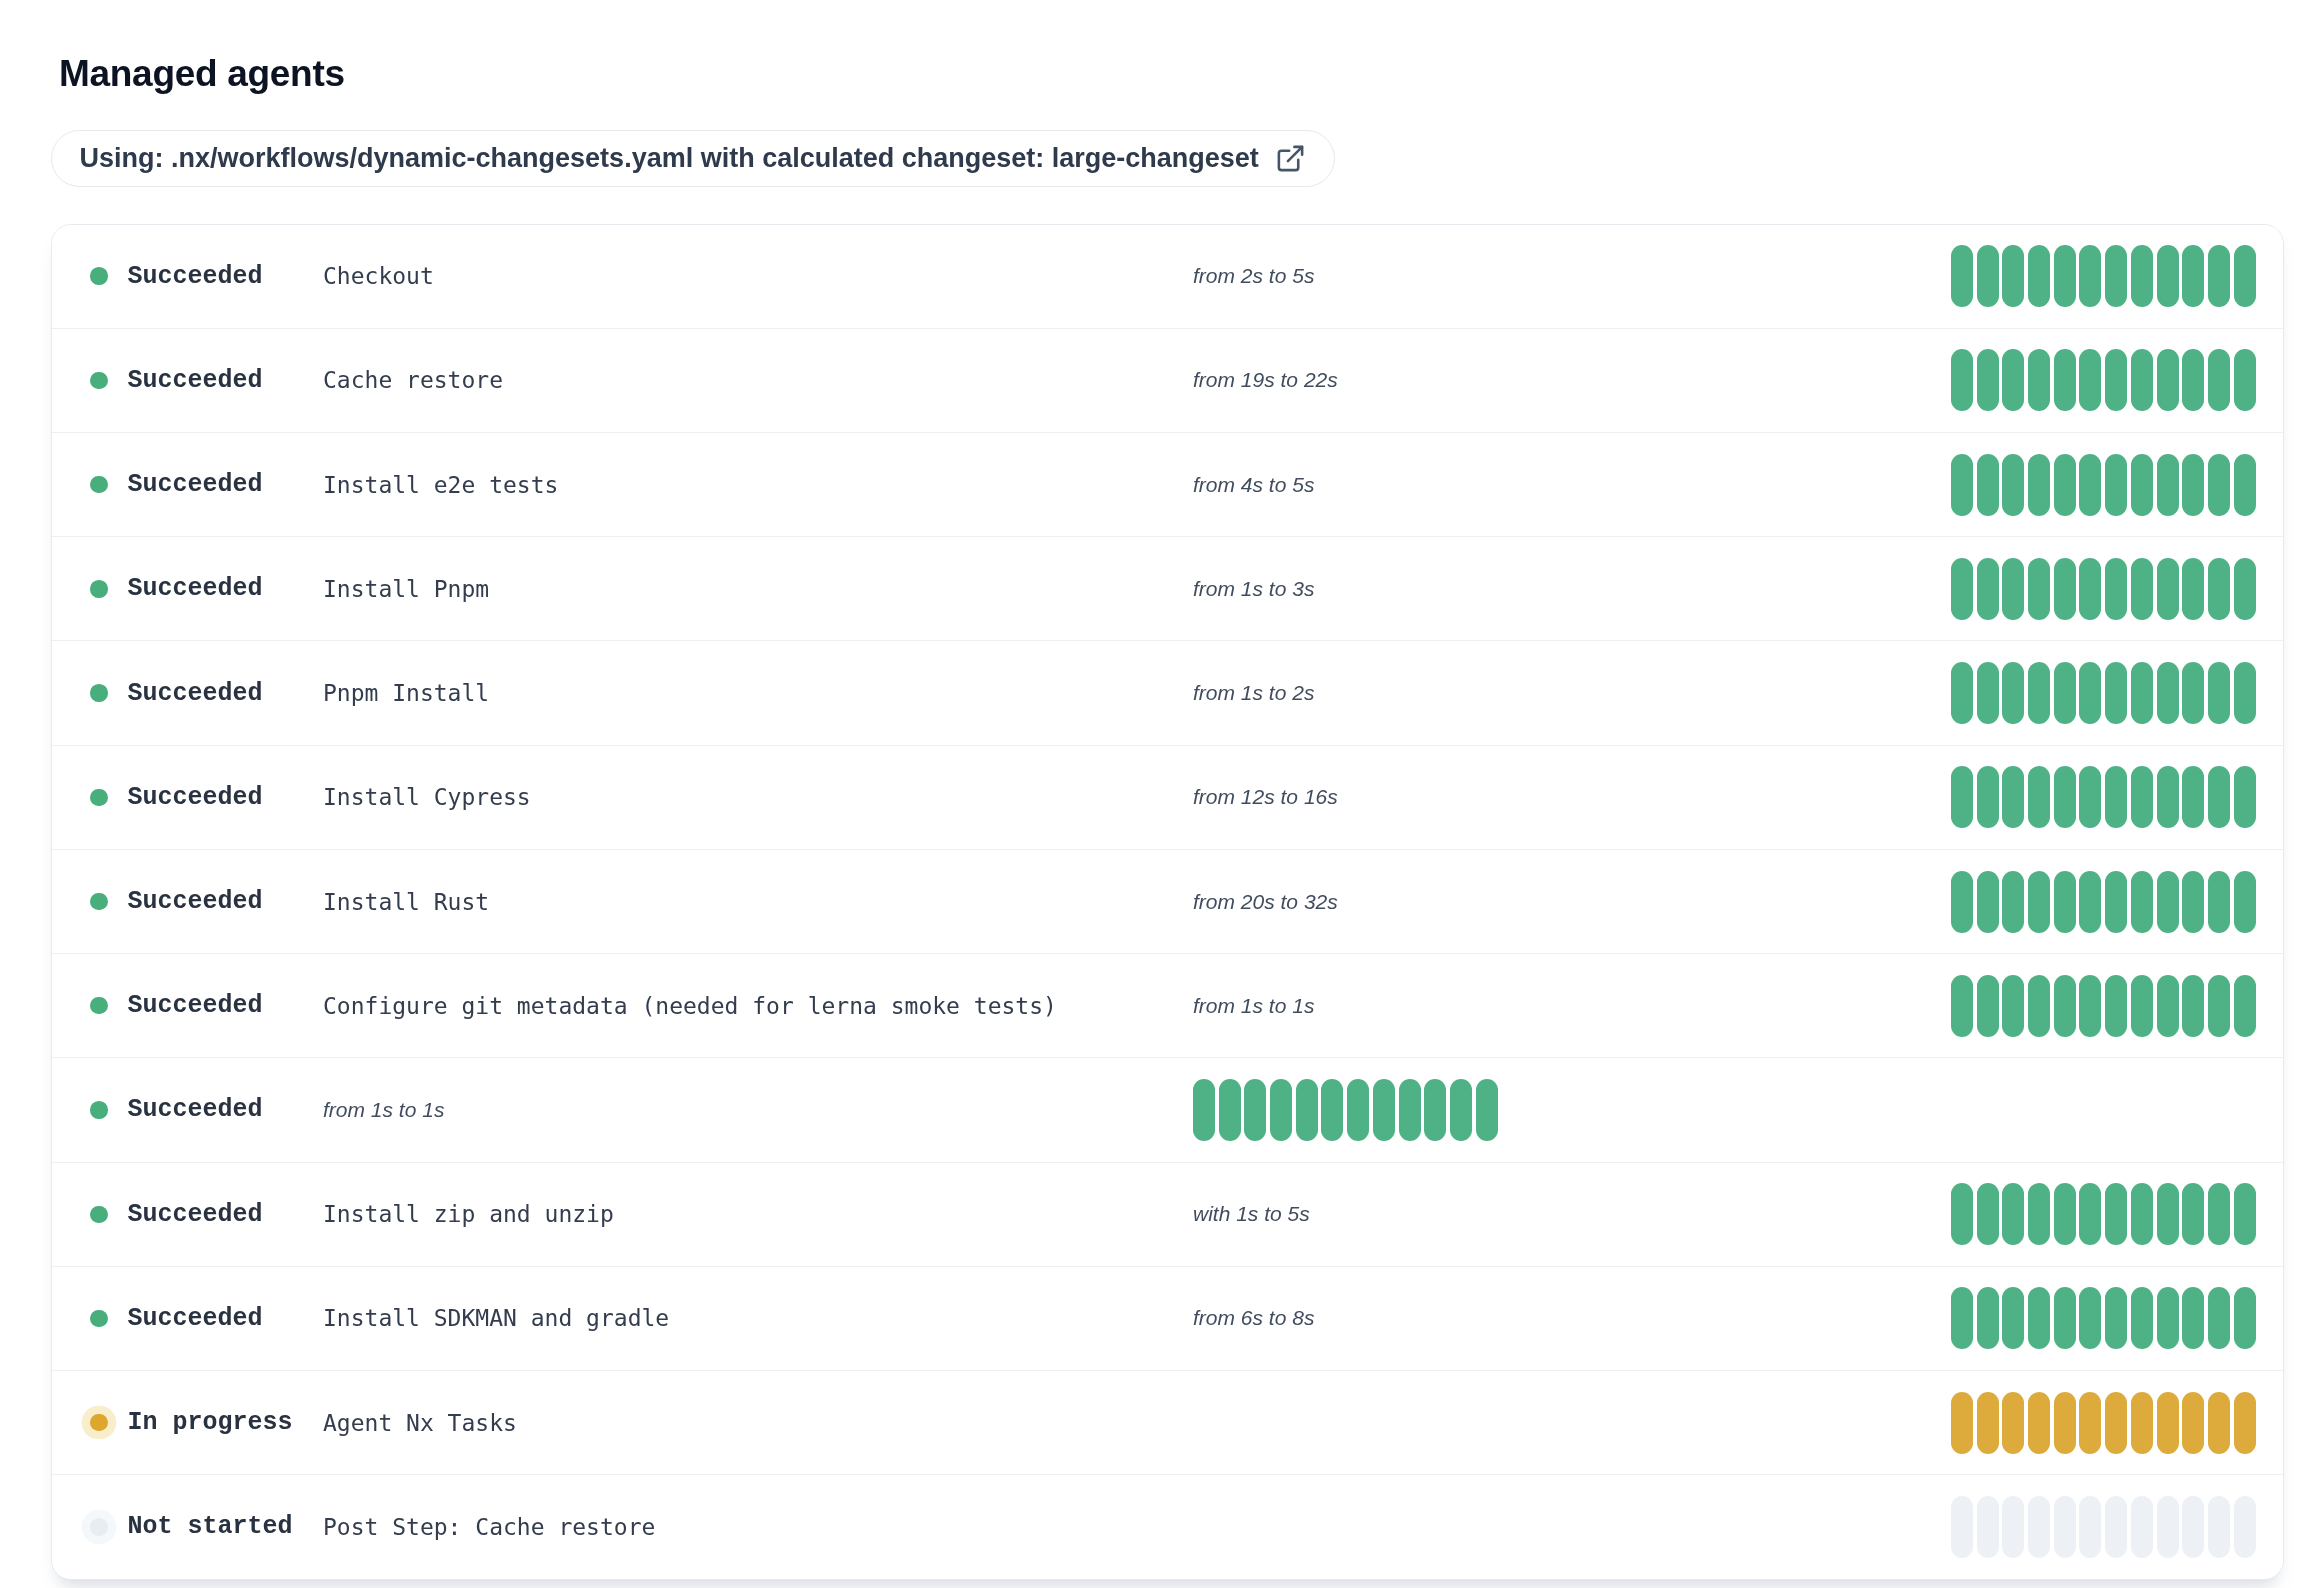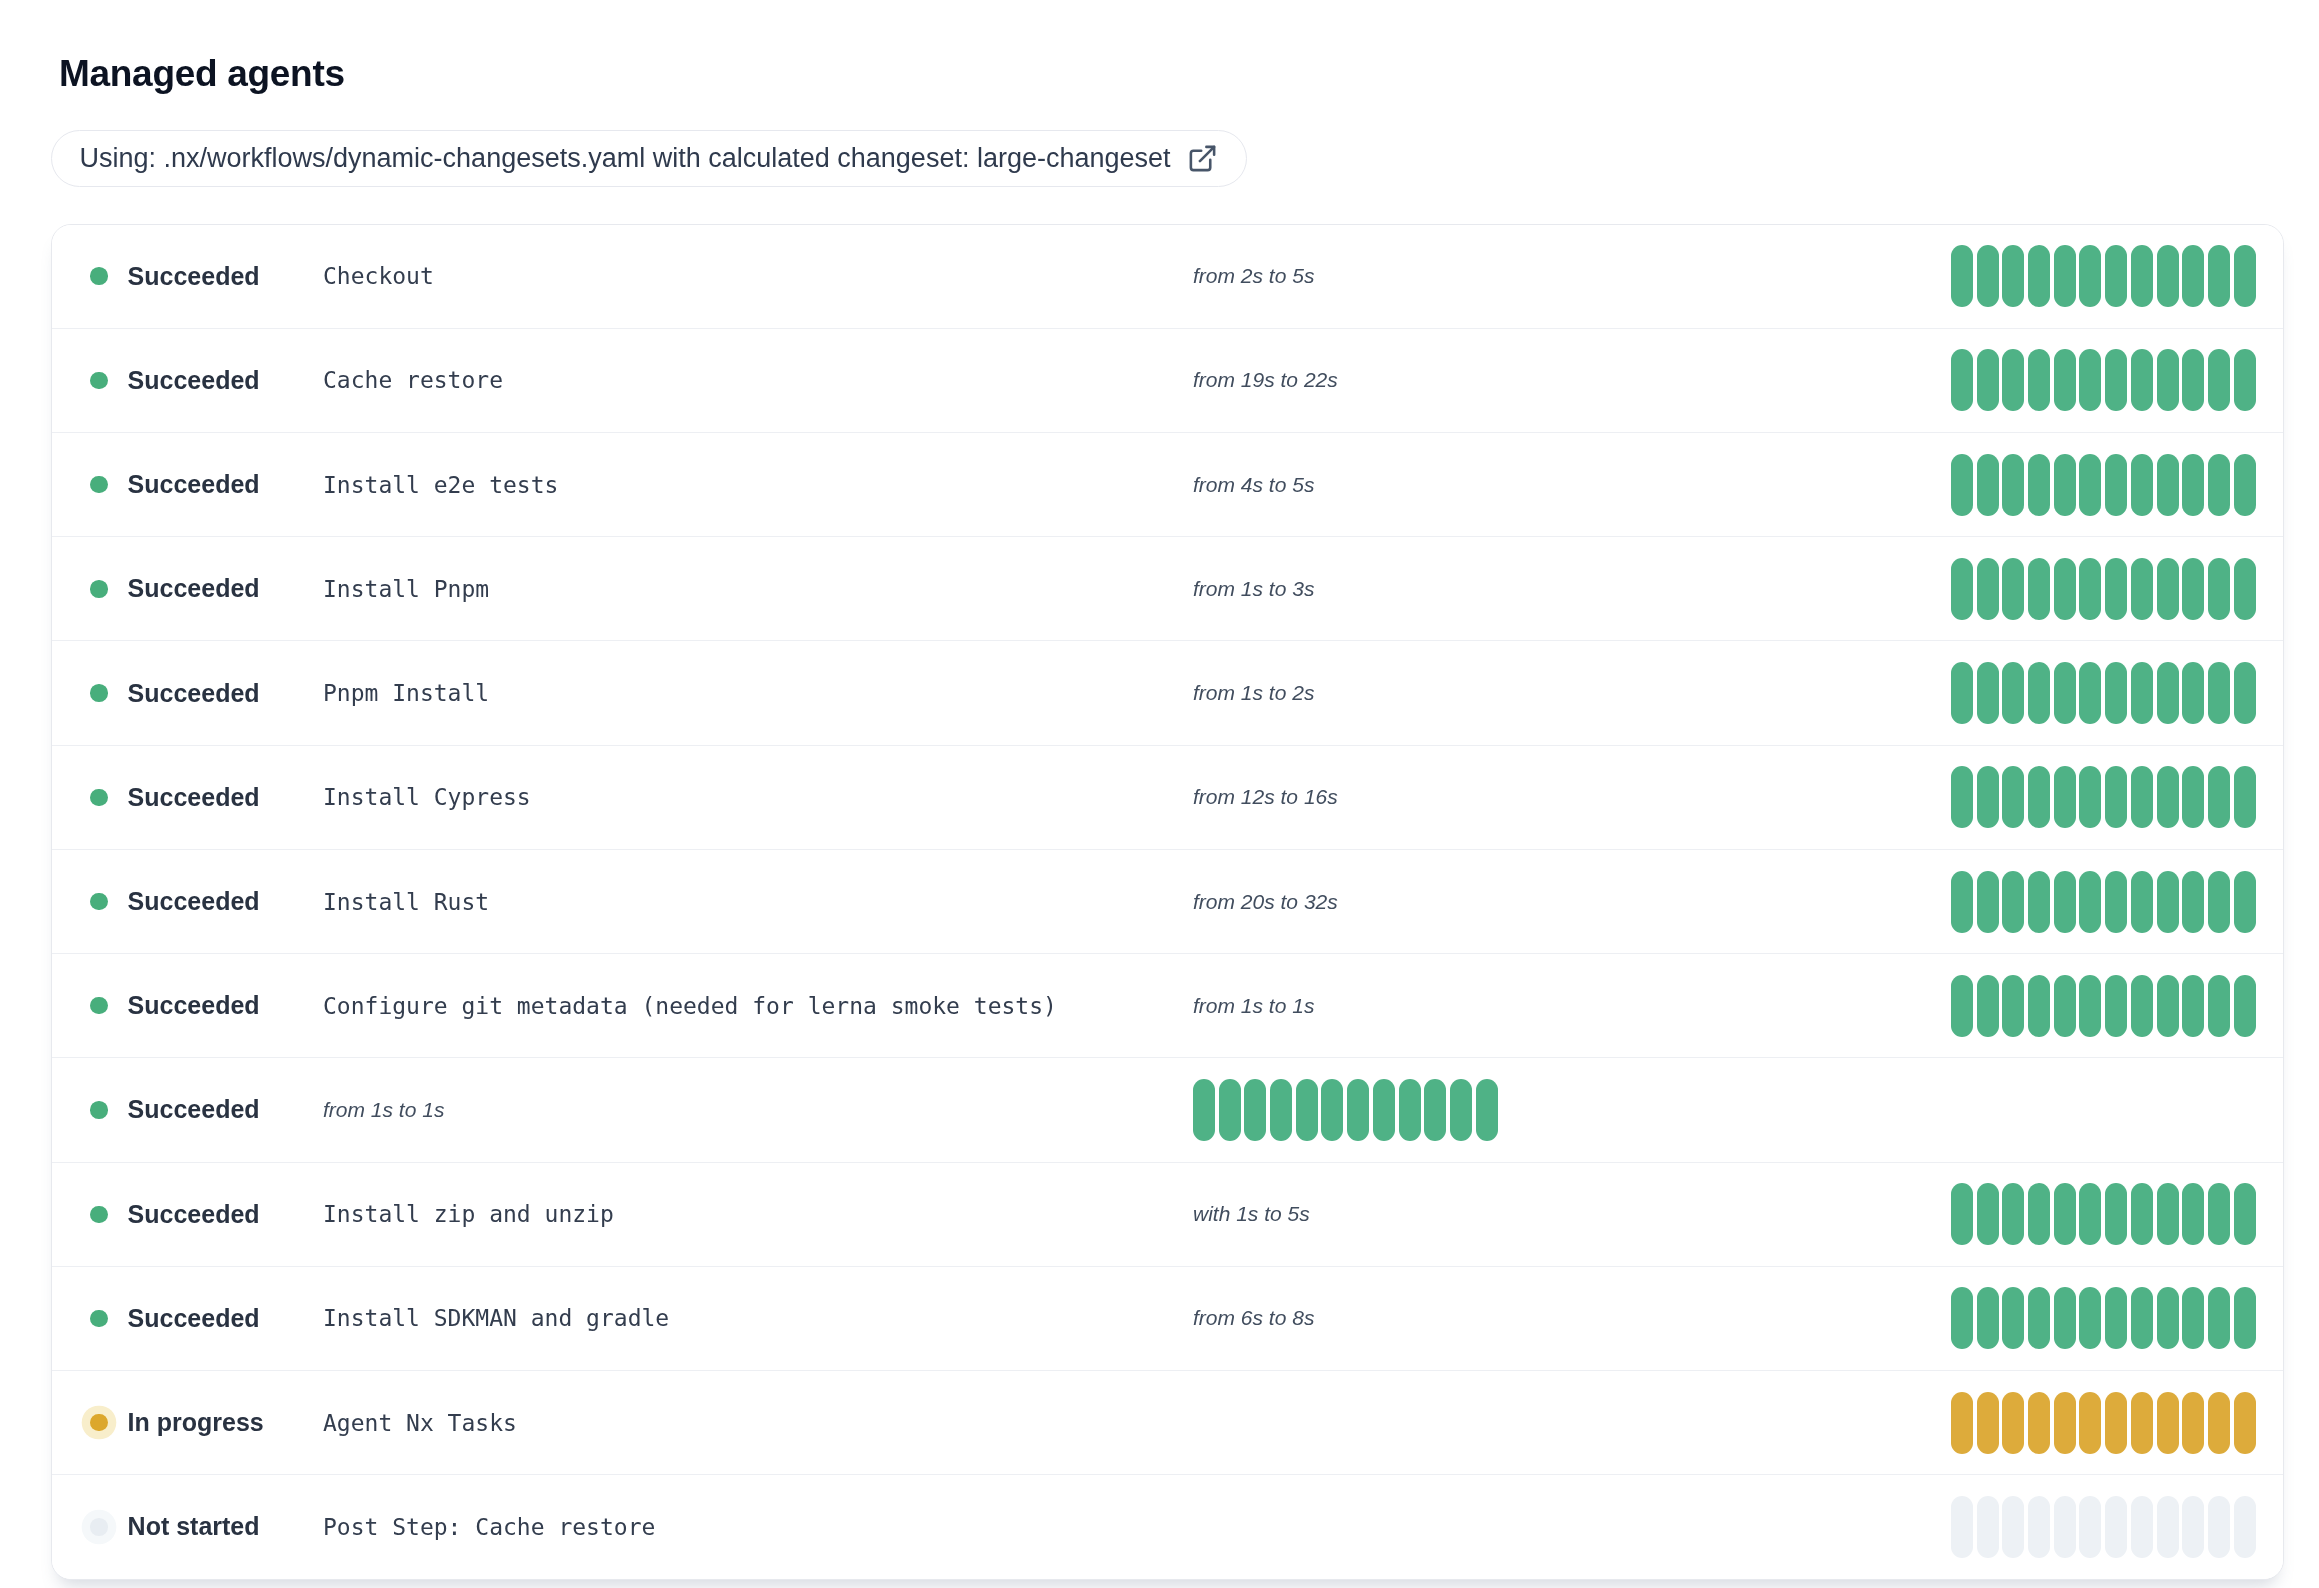--- a/index.html
+++ b/index.html
@@ -30,21 +30,21 @@
     gap: 16.5px;
     height: 57px;
     padding: 0 27.5px;
     border: 1.4px solid #e6e8ee;
     border-radius: 28.5px;
     background: #ffffff;
     cursor: pointer;
   }
   .workflow-banner-text {
     font-size: 27px;
-    font-weight: 400;
+    font-weight: 700;
     color: #2f3a4d;
     white-space: nowrap;
   }
   .external-link-icon {
     display: inline-flex;
     align-items: center;
     justify-content: center;
   }
   .agents-card {
     margin-top: 37px;
@@ -67,20 +67,21 @@
     background: #ffffff;
   }
   .row + .row {
     border-top: 1.4px solid #edeff3;
   }
   .status-cell {
     display: flex;
     align-items: center;
     gap: 20px;
     padding-left: 9.2px;
+    font-family: Liberation Mono, monospace;
   }
   .dot {
     width: 17.4px;
     height: 17.4px;
     border-radius: 50%;
     background: var(--dot, #cbd5e1);
     box-shadow: 0 0 0 8.3px var(--halo, transparent);
     flex: 0 0 auto;
   }
   .status-label {

